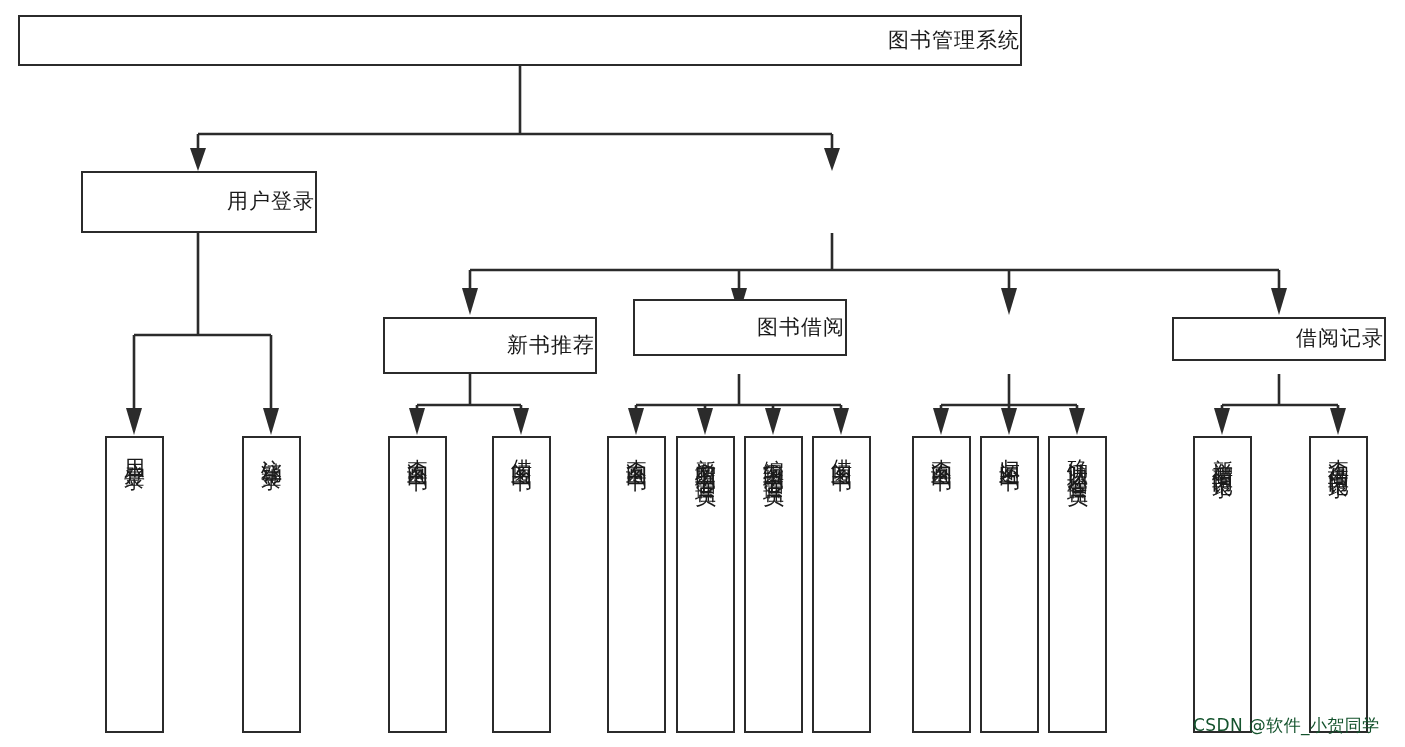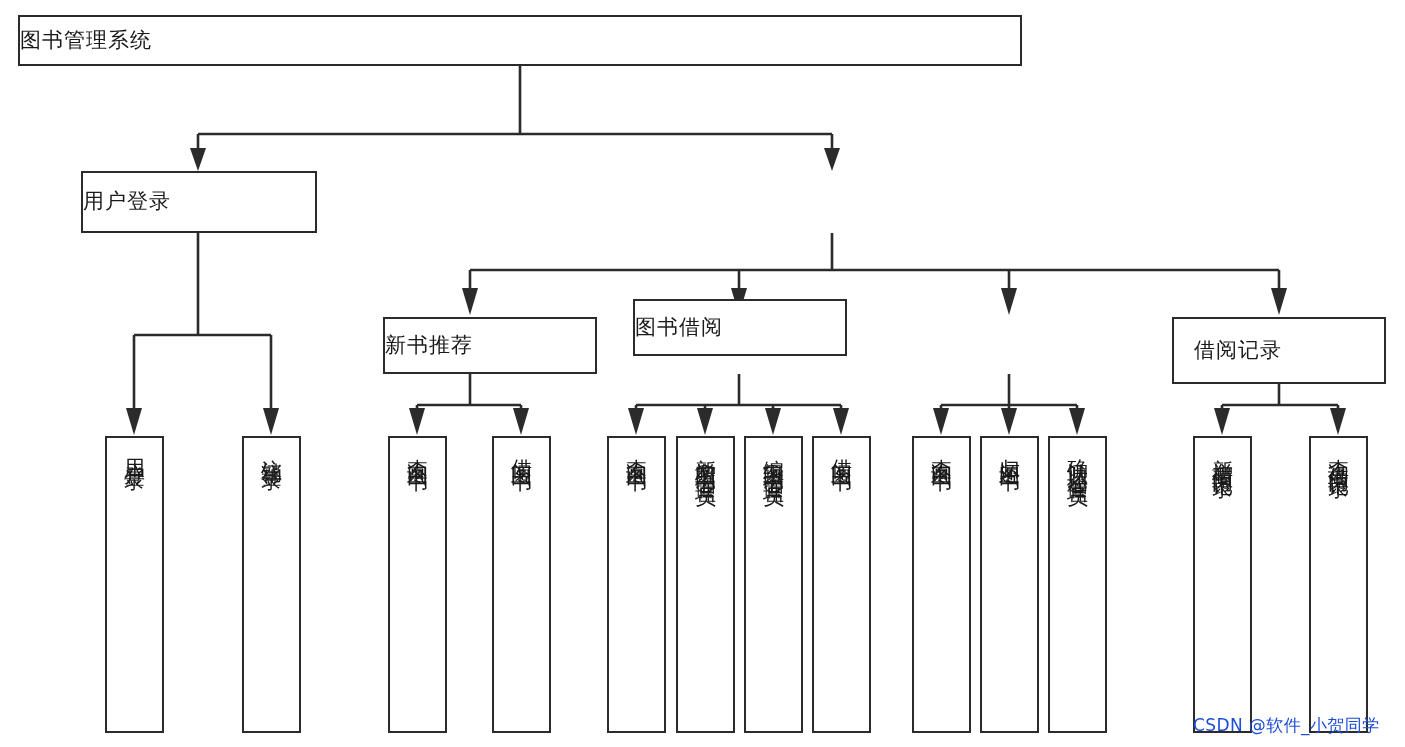--- a/index.html
+++ b/index.html
@@ -10,21 +10,21 @@
     position:relative;
   }
   #canvas{position:absolute;left:0;top:0;width:1405px;height:747px;}
   .node-box{
     position:absolute;
     box-sizing:border-box;
     background:#ffffff;
     border:2.5px solid #2b2b2b;
     display:flex;
     align-items:center;
-    justify-content:flex-start;
+    justify-content:flex-end;
   }
   .node-label-h{
     font-size:21px;
     line-height:1.2;
     letter-spacing:1px;
     white-space:nowrap;
     color:#1a1a1a;
   }
   .node-box.vert{
     align-items:flex-start;
@@ -37,21 +37,21 @@
     font-size:21px;
     line-height:1.34;
     letter-spacing:4px;
     color:#1a1a1a;
     display:block;
   }
   .watermark{
     position:absolute;
     left:1193px;top:714px;
     font-size:17px;
-    color:#1d4ed8;
+    color:#14532d;
     white-space:nowrap;
     letter-spacing:0.4px;
   }
   svg.links{position:absolute;left:0;top:0;width:1405px;height:747px;pointer-events:none;}
   svg.links path,svg.links line{stroke:#2b2b2b;stroke-width:2.6;fill:none;}
   svg.links polygon{fill:#2b2b2b;}
 </style>
 </head>
 <body>
 
@@ -126,21 +126,21 @@
   <div class="node-box" style="left:81px;top:171px;width:236px;height:62px;">
     <span class="node-label-h">用户登录</span>
   </div>
 
   <div class="node-box" style="left:383px;top:317px;width:214px;height:57px;">
     <span class="node-label-h">新书推荐</span>
   </div>
   <div class="node-box" style="left:633px;top:299px;width:214px;height:57px;">
     <span class="node-label-h">图书借阅</span>
   </div>
-  <div class="node-box" style="left:1172px;top:317px;width:214px;height:67px;padding-left:20px;">
+  <div class="node-box" style="left:1172px;top:317px;width:214px;height:44px;padding-left:20px;">
     <span class="node-label-h">借阅记录</span>
   </div>
 
   <div class="node-box vert" style="left:105px;top:436px;width:59px;height:297px;">
     <span class="node-label-v">用户登录</span>
   </div>
   <div class="node-box vert" style="left:242px;top:436px;width:59px;height:297px;">
     <span class="node-label-v">注销登录</span>
   </div>
 

